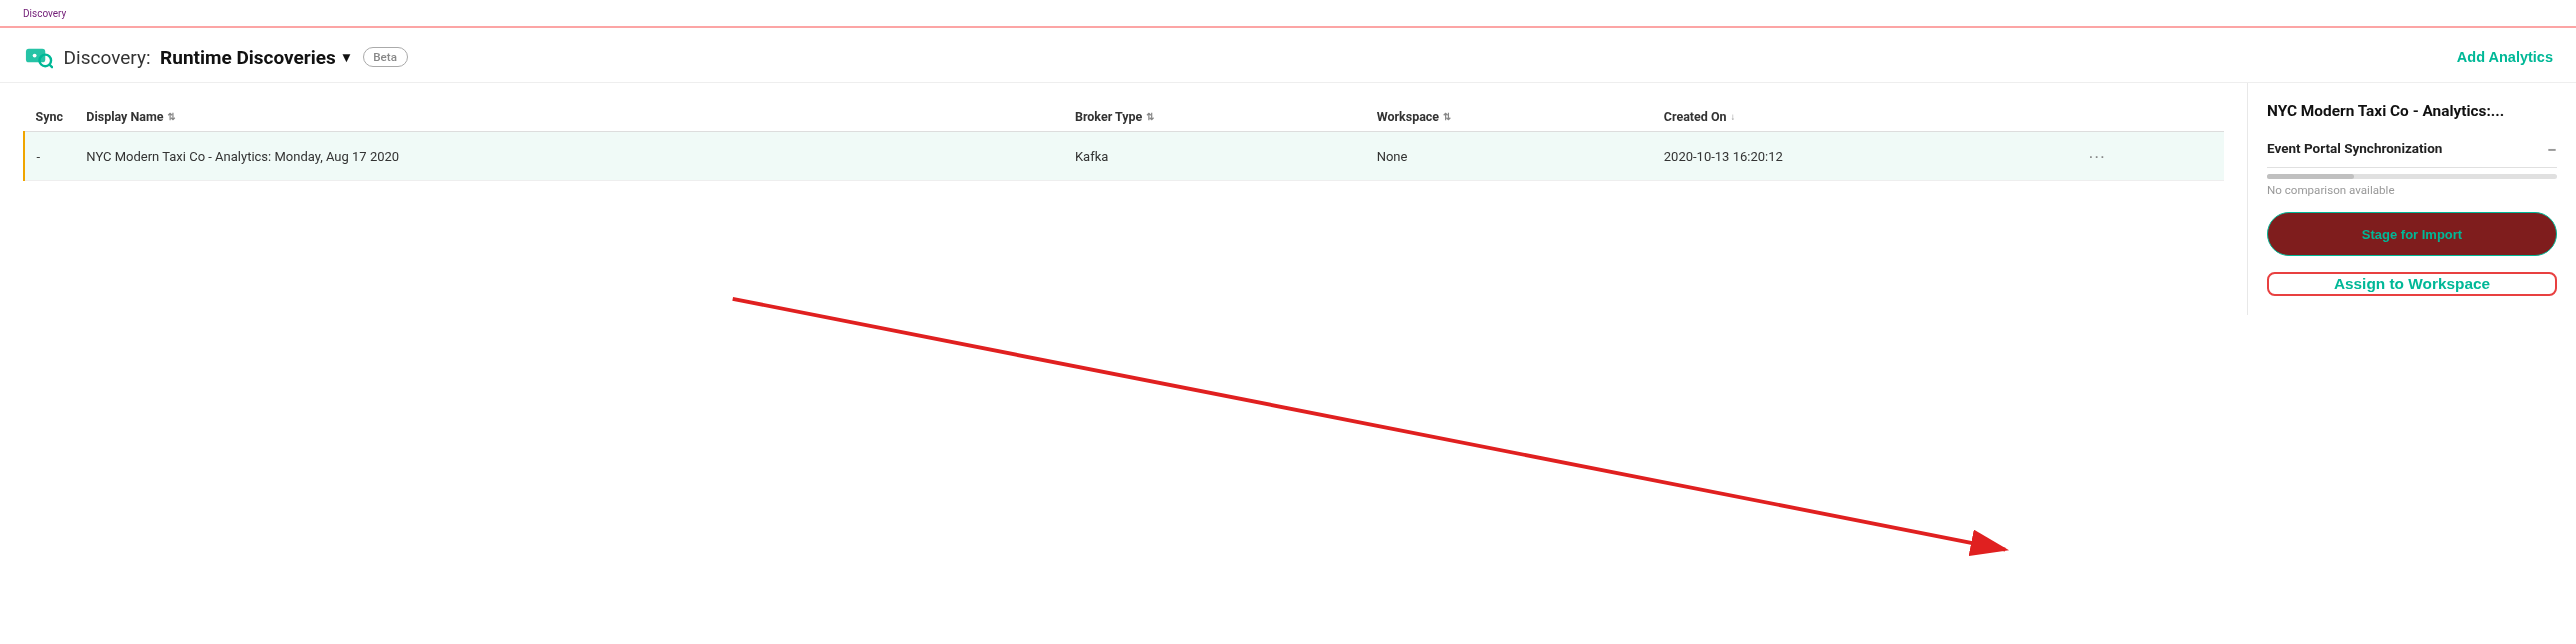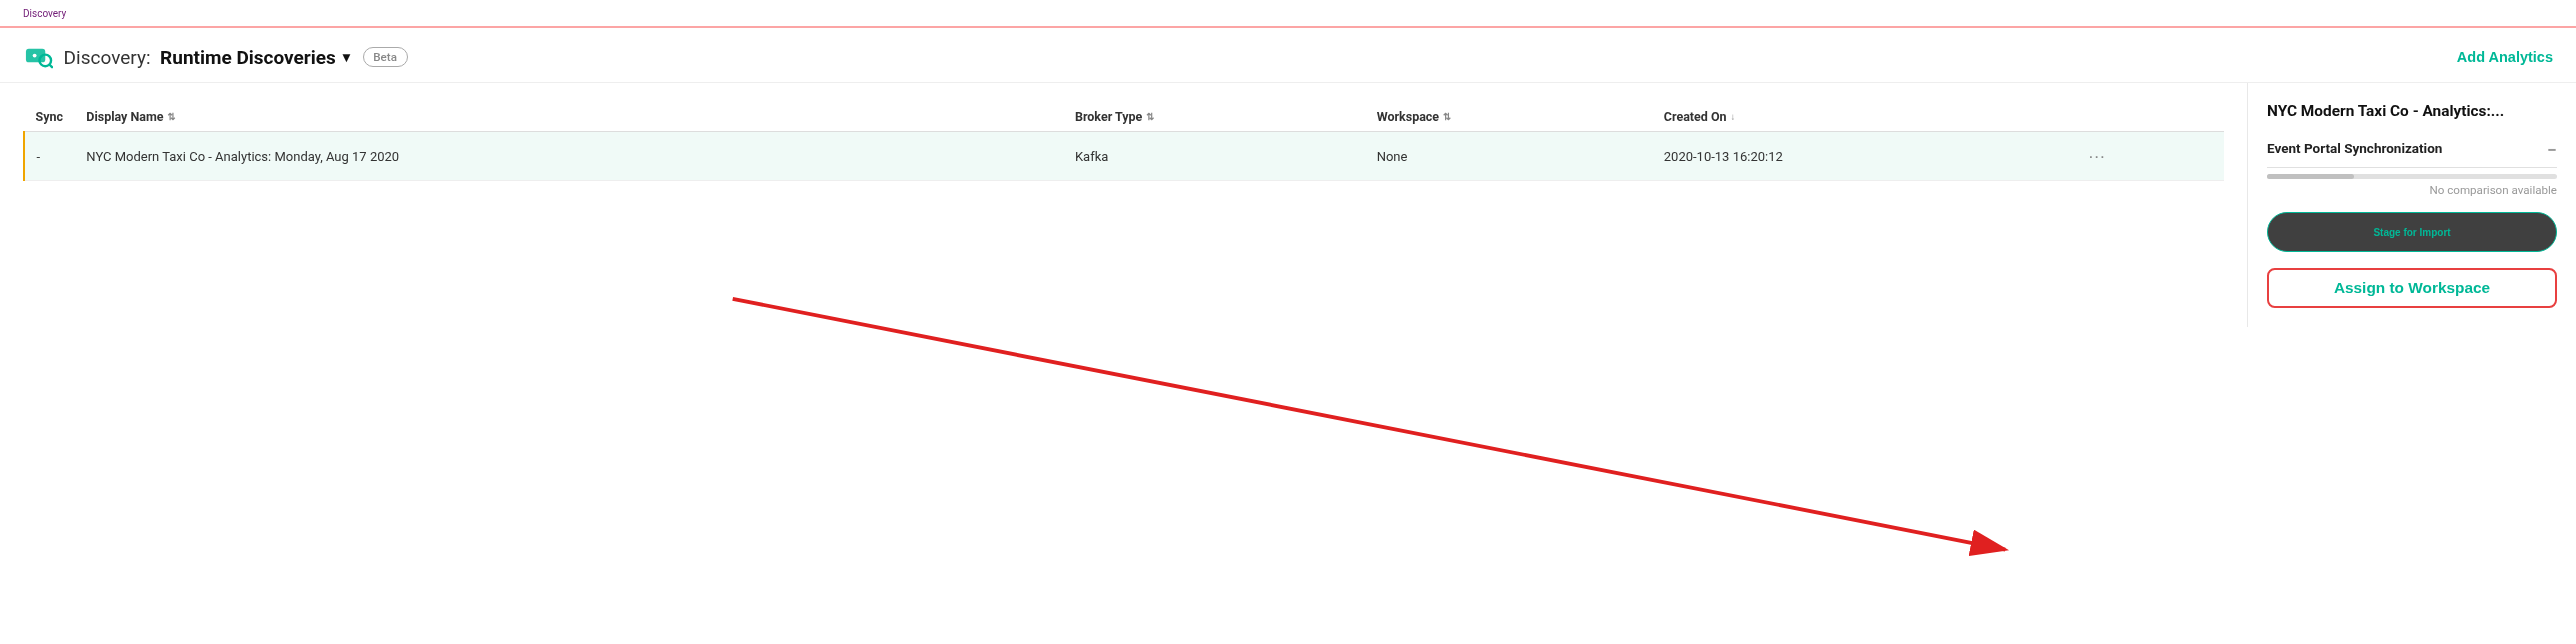--- a/index.html
+++ b/index.html
@@ -215,41 +215,41 @@
     .progress-bar-fill {
       height: 100%;
       background: #c0c0c0;
       border-radius: 2.9px;
       width: 30%;
     }
 
     .no-comparison-text {
       font-size: 11.6px;
       color: #999;
-      text-align: right;
+      text-align: left;
     }
 
     .stage-import-btn {
       display: block;
       width: 100%;
       padding: 13.5px 0;
       border: 1.9px solid #00b897;
       border-radius: 27px;
-      background: #404040;
+      background: #7f1d1d;
       color: #00b897;
-      font-size: 10px;
+      font-size: 13px;
       font-weight: 600;
       cursor: pointer;
       text-align: center;
     }
 
     .assign-workspace-btn {
       display: block;
       width: 100%;
-      padding: 9px 0;
+      padding: 1px 0;
       border: 2.4px solid #e84040;
       border-radius: 7.7px;
       background: #fff;
       color: #00b897;
       font-size: 15.4px;
       font-weight: 600;
       cursor: pointer;
       text-align: center;
     }
 

